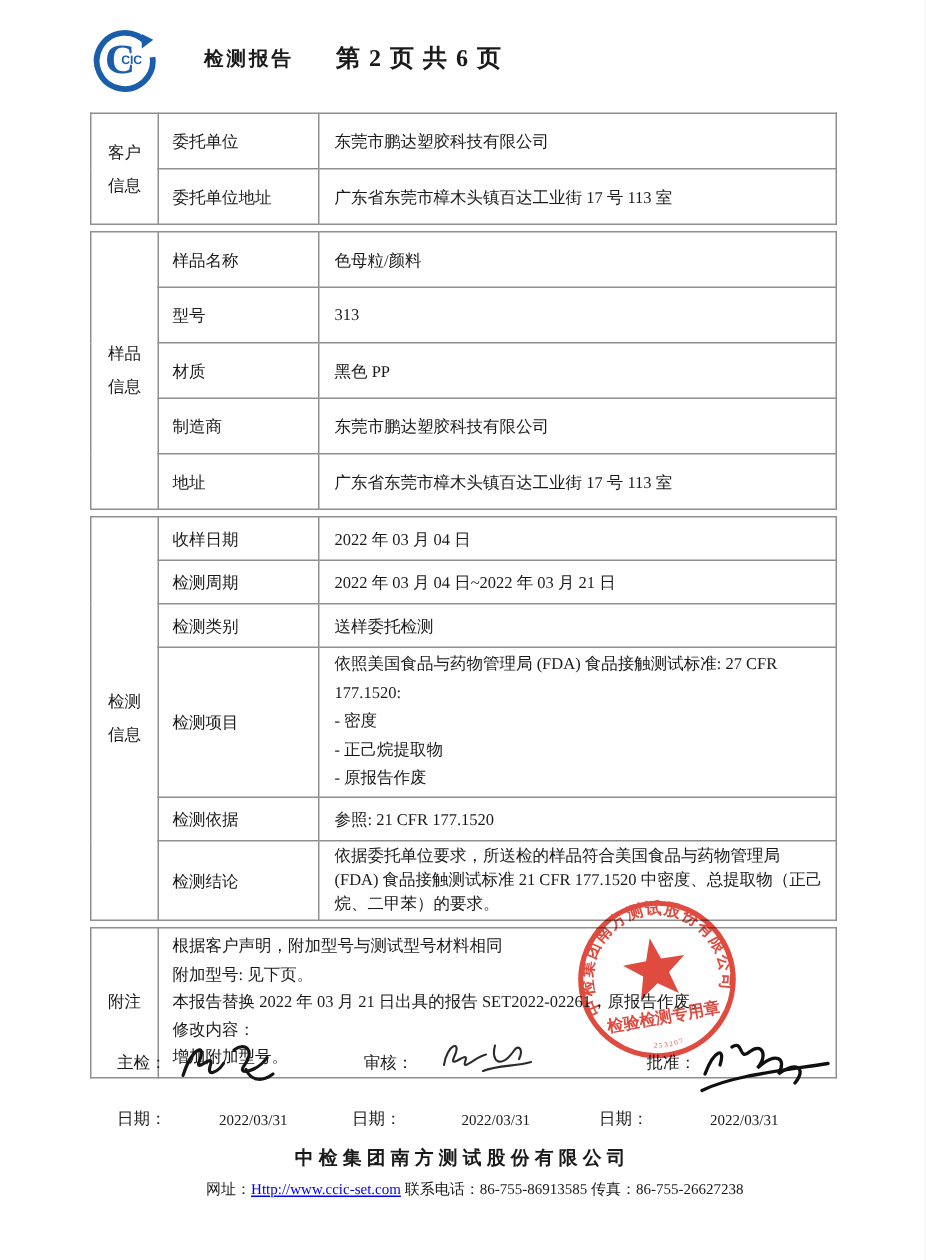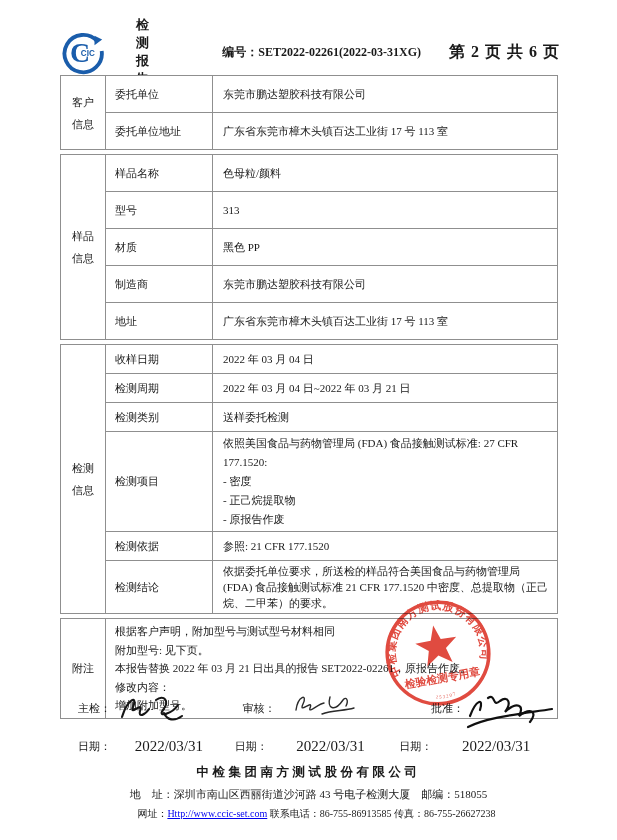--- a/index.html
+++ b/index.html
@@ -39,43 +39,42 @@
     position:absolute;left:381px;top:596px;width:114px;height:114px;
     mix-blend-mode:multiply;opacity:.9;pointer-events:none;
   }
   
   .signs{position:absolute;top:688px;left:60px;width:500px;font-size:11px;}
   .sig-cols{display:flex;gap:48px;}
   .sig-col{flex:1 1 0;display:flex;align-items:center;height:40px;}
   .sig-label{white-space:nowrap;}
   .sig-scribble{flex:1;display:flex;justify-content:center;}
   .date-cols{display:flex;margin-top:10px;}
-  .date-col{flex:1 1 0;display:flex;align-items:center;}
-  .date-value{flex:1;text-align:center;font-size:15px;}
+  .date-col{flex:1 1 0;display:flex;align-items:flex-end;}
+  .date-value{flex:1;text-align:center;font-size:10px;}
   
   .foot{position:absolute;top:764px;left:0;width:617px;text-align:center;}
   .foot-name{font-size:12.5px;font-weight:bold;letter-spacing:3.5px;}
   .foot-line{font-size:11px;margin-top:6px;}
   .foot-line2{font-size:10px;margin-top:5px;padding-left:16px;}
   a.weblink{color:#0000ee;text-decoration:underline;}
 </style>
 </head>
 <body>
 
 <div class="page">
 
   <div class="hdr">
     <svg class="logo" viewBox="0 0 48 48">
       <path d="M 39,13 A 19.5,19.5 0 1 0 43.5,23" fill="none" stroke="#1a5dab" stroke-width="4"></path>
       <path d="M 36,7 L 44,11 L 36,17 Z" fill="#1a5dab"></path>
       <text x="21" y="34" font-family="'Liberation Serif',serif" font-size="29" font-weight="bold" fill="#1a5dab" text-anchor="middle">C</text>
       <text x="29" y="28" font-family="'Liberation Sans',sans-serif" font-size="8.5" font-weight="bold" fill="#1a5dab" text-anchor="middle">CIC</text>
     </svg>
     <div class="hdr-title">检测报告</div>
-    <div class="hdr-no"><span>编号：</span><span>SET2022-02261(2022-03-31XG)</span></div>
     <div class="hdr-page">第 2 页 共 6 页</div>
   </div>
 
   <div class="doc">
 
     <table class="tbl">
       <tbody>
           <tr class="h32">
         <td class="sec" rowspan="2">客户
 信息</td>
@@ -235,20 +234,19 @@
       <text x="55" y="83" text-anchor="middle" font-size="10.5" font-weight="bold">检验检测专用章</text>
       <path id="stamp-arc-b" d="M 33,92.5 A 41,41 0 0 0 77,92.5" fill="none"></path>
       <text font-size="4.6">
         <textPath href="#stamp-arc-b" startOffset="50%" text-anchor="middle">2 5 3 2 0 7</textPath>
       </text>
     </g>
   </svg>
 
   <div class="foot">
     <div class="foot-name">中检集团南方测试股份有限公司</div>
-    <div class="foot-line">地　址：深圳市南山区西丽街道沙河路 43 号电子检测大厦　邮编：518055</div>
     <div class="foot-line2">
       <span>网址：</span><a class="weblink" href="#">Http://www.ccic-set.com</a>
       <span>联系电话：86-755-86913585 传真：86-755-26627238</span>
     </div>
   </div>
 
 </div>
 
 </body></html>

